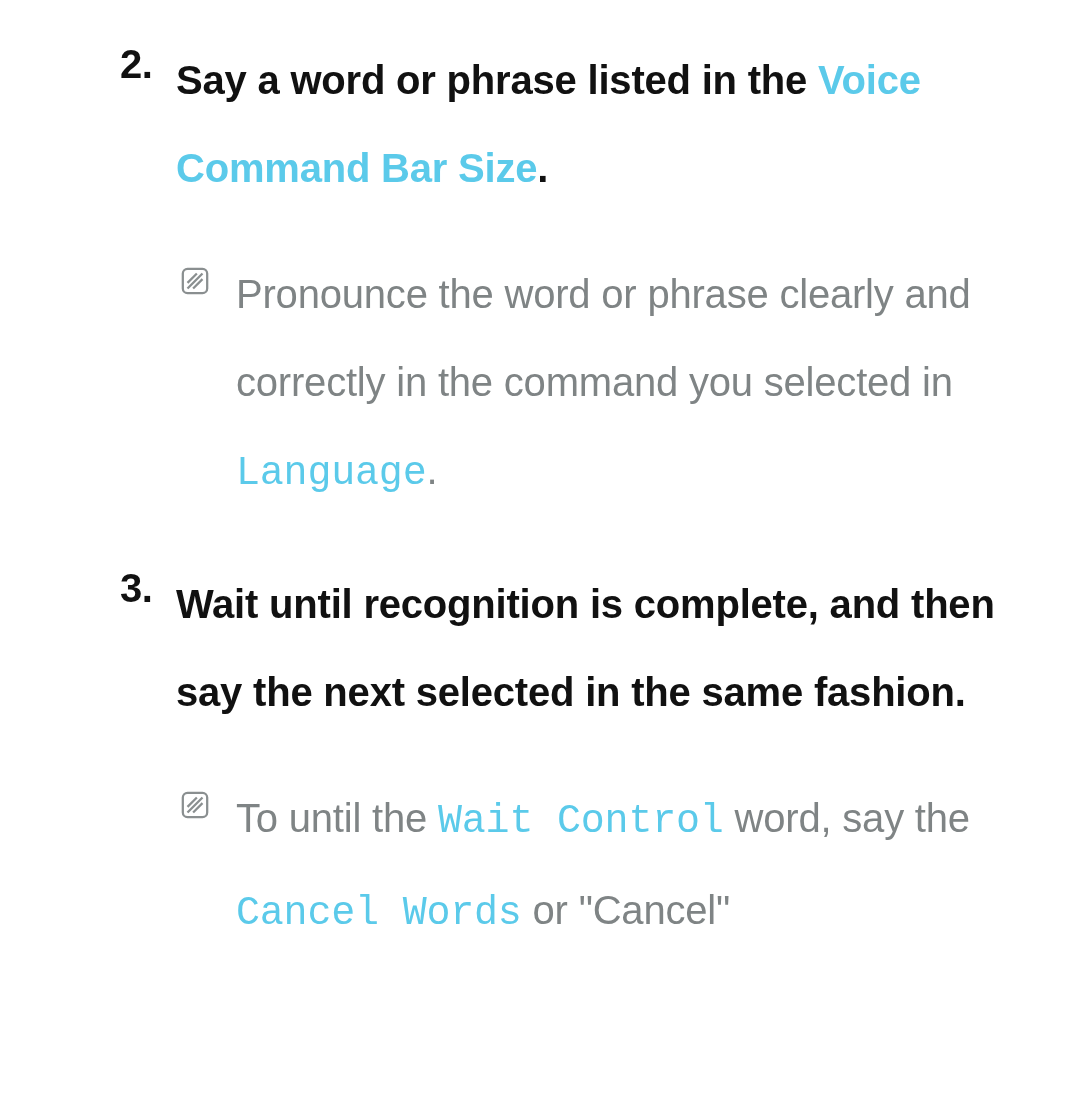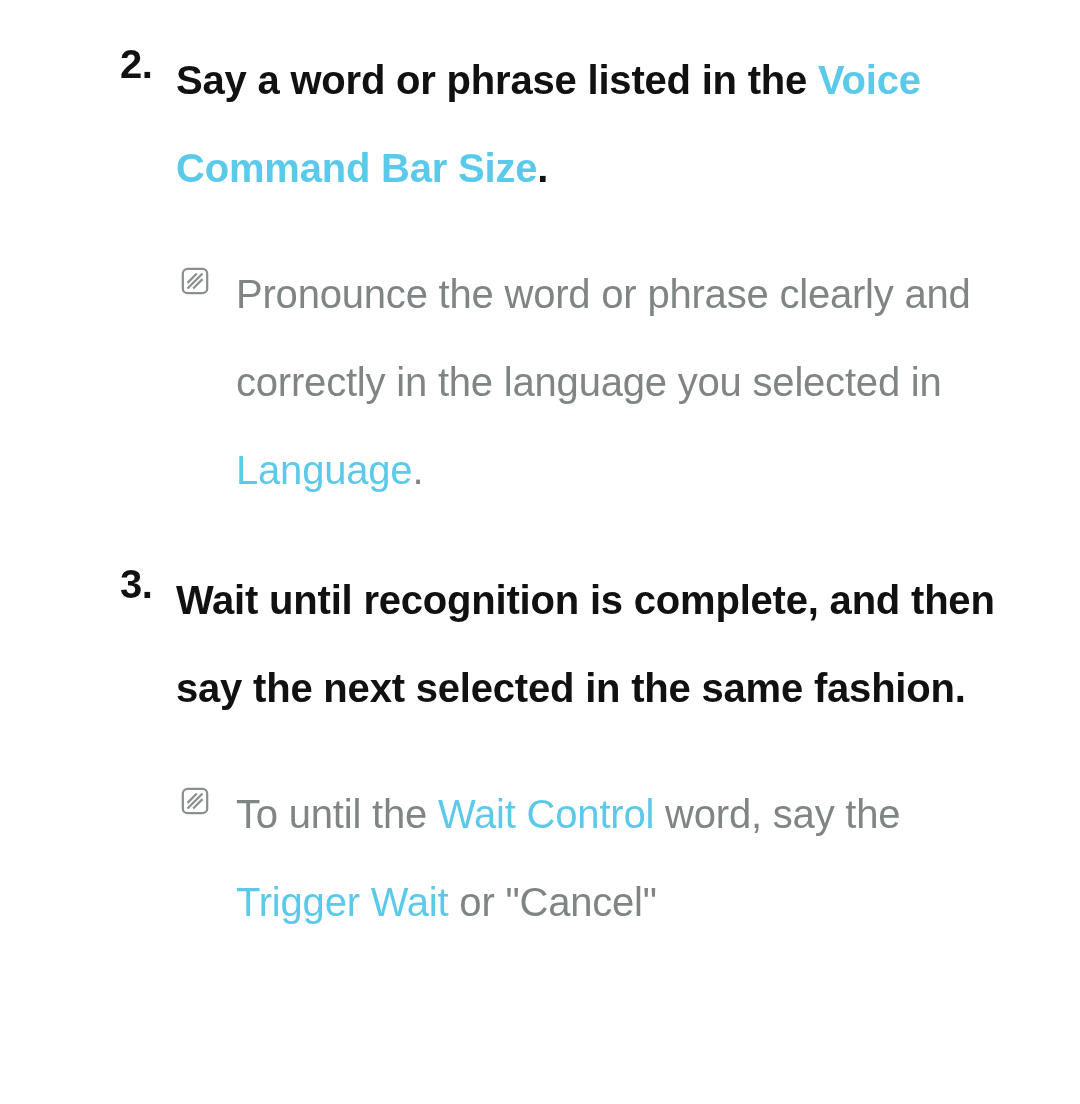--- a/index.html
+++ b/index.html
@@ -70,20 +70,21 @@
   .note-body {
     flex: 1 1 auto;
     font-size: 40px;
     line-height: 88px;
     color: #7f8485;
     font-weight: 400;
     letter-spacing: -0.2px;
   }
   .note-body .link {
     color: #5bcaea;
+    font-family: Liberation Mono, monospace;
   }
 
   
   .note.darker .note-body {
     color: #7f8485;
   }
 </style>
 </head>
 <body>
 
@@ -99,38 +100,38 @@
   <div class="note">
     <div class="note-icon">
       <svg viewBox="0 0 32 32" fill="none" stroke="currentColor" stroke-width="2.4">
         <rect x="3" y="3" width="26" height="26" rx="5" ry="5"></rect>
         <line x1="8" y1="24" x2="24" y2="8"></line>
         <line x1="8" y1="18" x2="18" y2="8"></line>
         <line x1="14" y1="24" x2="24" y2="14"></line>
       </svg>
     </div>
     <div class="note-body">
-      <span>Pronounce the word or phrase clearly and correctly in the language you selected in </span><span class="link">Language</span><span>.</span>
+      <span>Pronounce the word or phrase clearly and correctly in the command you selected in </span><span class="link">Language</span><span>.</span>
     </div>
   </div>
 
   <div class="item">
     <div class="num">3.</div>
     <div class="body">
       <span>Wait until recognition is complete, and then say the next selected in the same fashion.</span>
     </div>
   </div>
 
   <div class="note darker">
     <div class="note-icon">
       <svg viewBox="0 0 32 32" fill="none" stroke="currentColor" stroke-width="2.4">
         <rect x="3" y="3" width="26" height="26" rx="5" ry="5"></rect>
         <line x1="8" y1="24" x2="24" y2="8"></line>
         <line x1="8" y1="18" x2="18" y2="8"></line>
         <line x1="14" y1="24" x2="24" y2="14"></line>
       </svg>
     </div>
     <div class="note-body">
-      <span>To until the </span><span class="link">Wait Control</span><span> word, say the </span><span class="link">Trigger Wait</span><span> or "Cancel"</span>
+      <span>To until the </span><span class="link">Wait Control</span><span> word, say the </span><span class="link">Cancel Words</span><span> or "Cancel"</span>
     </div>
   </div>
 
 </div>
 
 </body></html>

